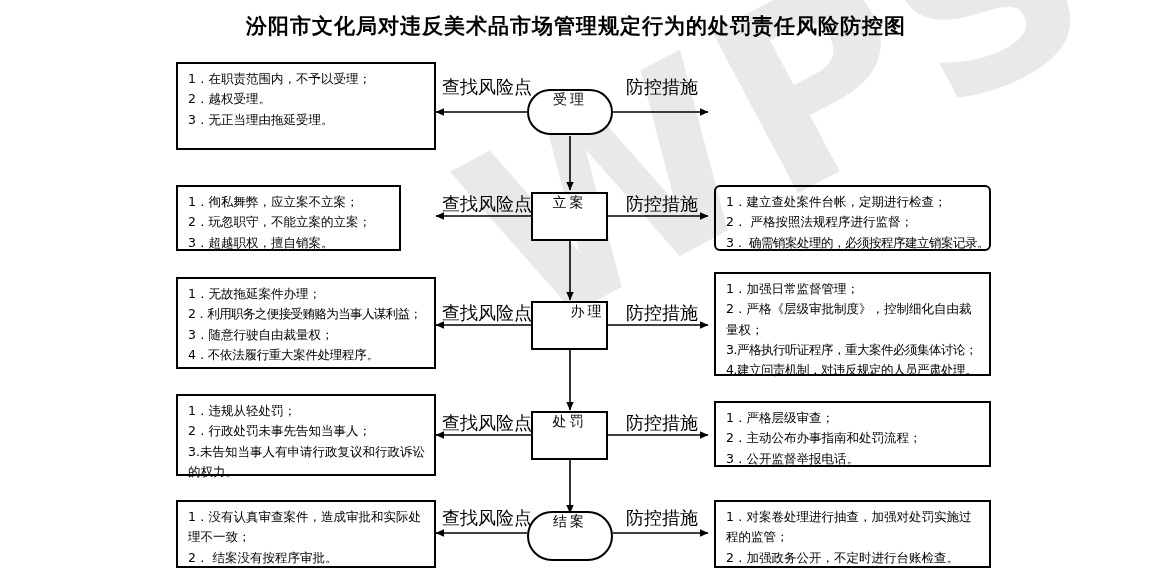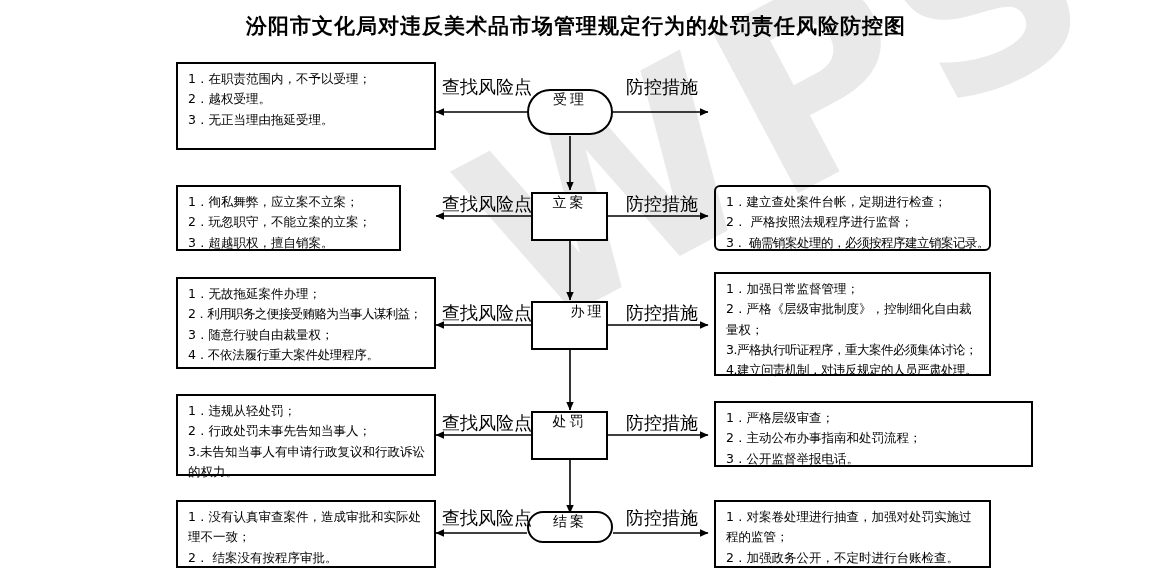--- a/index.html
+++ b/index.html
@@ -162,21 +162,21 @@
   </div>
 
   <div class="node rect" style="left:531px; top:301px; width:77px; height:49px;padding-left:36px;">
     <span>办理</span>
   </div>
 
   <div class="node rect" style="left:531px; top:411px; width:77px; height:49px;">
     <span>处罚</span>
   </div>
 
-  <div class="node stadium" style="left:527px; top:511px; width:86px; height:32px;">
+  <div class="node stadium" style="left:527px; top:511px; width:86px; height:50px;">
     <span>结案</span>
   </div>
 
   <div class="edge-label" style="left:442px; top:75px;">查找风险点</div>
   <div class="edge-label" style="left:626px; top:75px;">防控措施</div>
 
   <div class="edge-label" style="left:442px; top:192px;">查找风险点</div>
   <div class="edge-label" style="left:626px; top:192px;">防控措施</div>
 
   <div class="edge-label" style="left:442px; top:301px;">查找风险点</div>
@@ -225,21 +225,21 @@
     <div class="line" style="letter-spacing:-0.5px;">3． 确需销案处理的，必须按程序建立销案记录。</div>
   </div>
 
   <div class="sidebox wrap" style="left:714px; top:272px; width:277px; height:104px;">
     <div class="line">1．加强日常监督管理；</div>
     <div class="line">2．严格《层级审批制度》，控制细化自由裁量权；</div>
     <div class="line" style="letter-spacing:-0.5px;">3.严格执行听证程序，重大案件必须集体讨论；</div>
     <div class="line" style="letter-spacing:-0.5px;text-decoration:underline;">4.建立问责机制，对违反规定的人员严肃处理。</div>
   </div>
 
-  <div class="sidebox" style="left:714px; top:401px; width:319px; height:66px;">
+  <div class="sidebox" style="left:714px; top:401px; width:277px; height:66px;">
     <div class="line">1．严格层级审查；</div>
     <div class="line">2．主动公布办事指南和处罚流程；</div>
     <div class="line">3．公开监督举报电话。</div>
   </div>
 
   <div class="sidebox wrap" style="left:714px; top:500px; width:277px; height:68px;">
     <div class="line">1．对案卷处理进行抽查，加强对处罚实施过程的监管；</div>
     <div class="line">2．加强政务公开，不定时进行台账检查。</div>
   </div>
 

